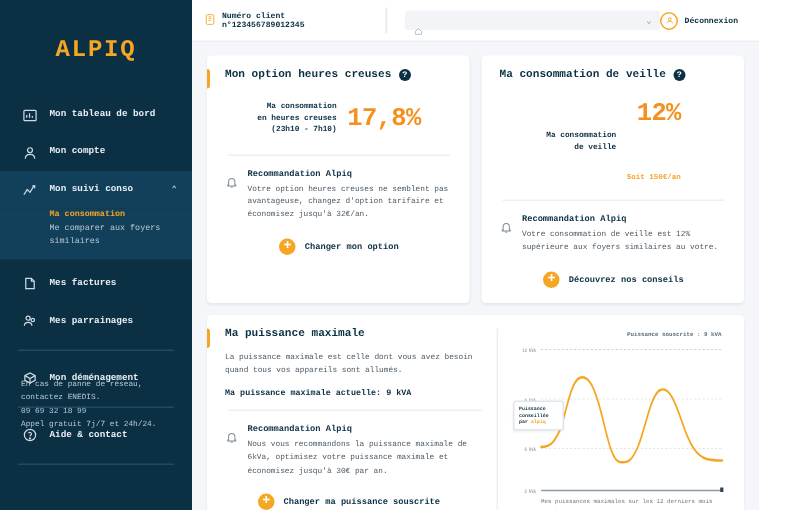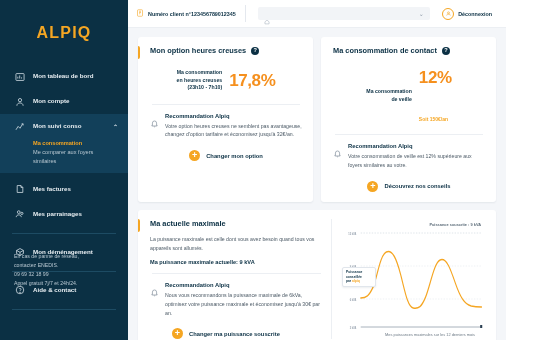--- a/index.html
+++ b/index.html
@@ -2,21 +2,21 @@
 <html><head>
 <meta charset="utf-8">
 <style>
   * { box-sizing: border-box; margin: 0; padding: 0; }
   html, body {
     width: 537px; height: 340px;
     font-family: "Liberation Sans", sans-serif;
     background: #ffffff;
     overflow: hidden;
   }
-  .app { display: flex; width: 506px; height: 340px; }
+  .app { display: flex; width: 506px; height: 340px; font-family: Liberation Mono, monospace; }
 
   
   .sidebar {
     width: 128px; height: 340px;
     background: #0b3044;
     flex: 0 0 128px;
     position: relative;
     padding-top: 16px;
   }
   .logo {
@@ -382,21 +382,21 @@
           </div>
 
           <div class="cta">
             <span class="plus">+</span>
             <span class="cta-label">Changer mon option</span>
           </div>
         </div>
 
         <div class="card half">
           <div class="card-title">
-            <span>Ma consommation de contact</span>
+            <span>Ma consommation de veille</span>
             <span class="info-dot">?</span>
           </div>
 
           <div class="metric right">
             <div class="metric-label">
               <div>Ma consommation</div>
               <div>de veille</div>
             </div>
             <div class="metric-col">
               <div class="metric-val">12%</div>
@@ -425,21 +425,21 @@
           </div>
         </div>
       </div>
 
       <div class="card full">
         <span class="accent"></span>
 
         <div class="wide">
           <div class="wide-left">
             <div class="card-title">
-              <span>Ma actuelle maximale</span>
+              <span>Ma puissance maximale</span>
             </div>
             <div class="lead">La puissance maximale est celle dont vous avez besoin quand tous vos appareils sont allumés.</div>
             <div class="lead-b">Ma puissance maximale actuelle: 9 kVA</div>
 
             <div class="hr"></div>
 
             <div class="reco">
               <span class="bell">
                 <svg viewBox="0 0 16 16" fill="none" stroke="currentColor" stroke-width="1.2">
                     <path d="M4.3 11.3V7.2a3.7 3.7 0 017.4 0v4.1h1V12.4H3.3v-1.1z"></path>

